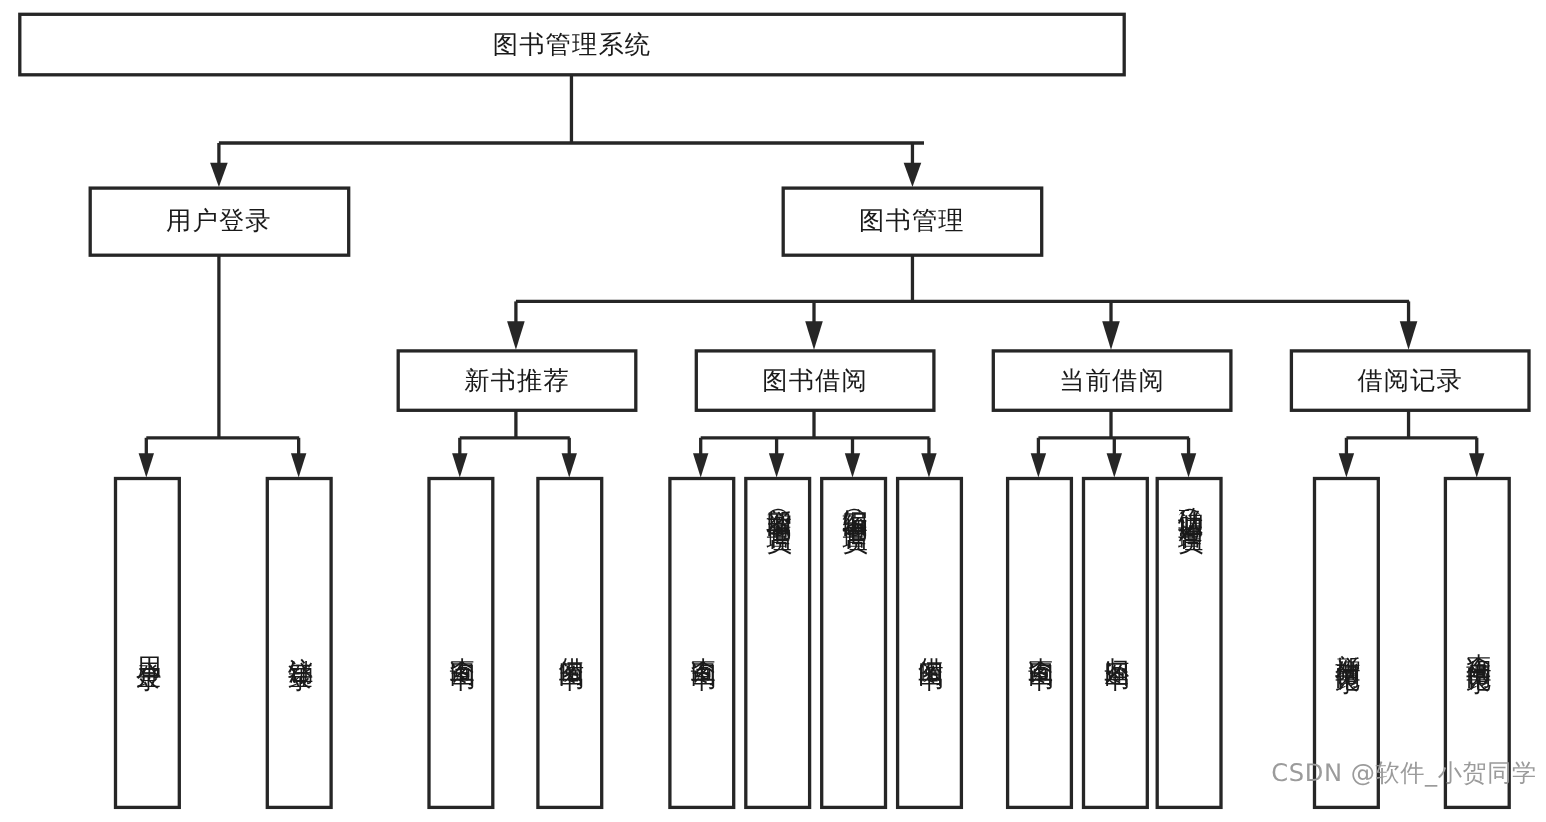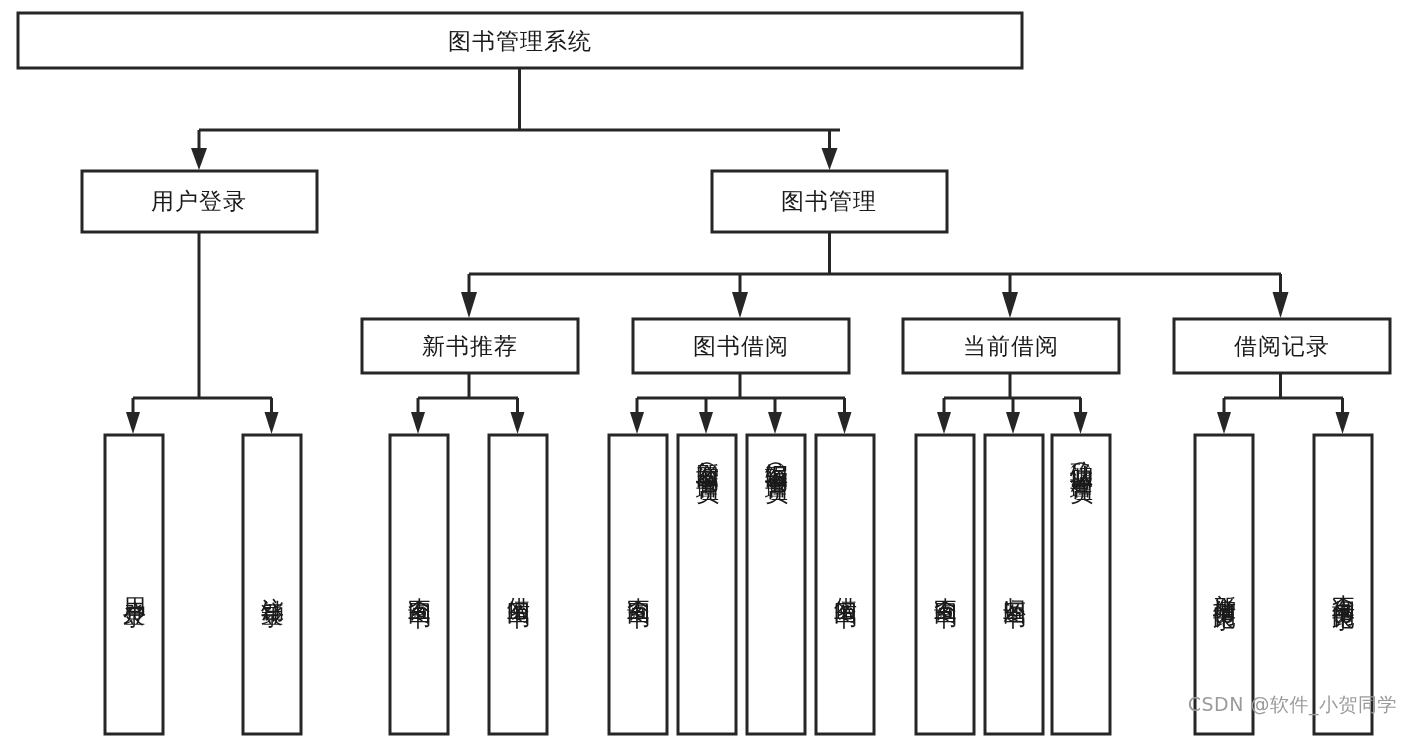--- a/index.html
+++ b/index.html
@@ -67,21 +67,21 @@
     color: #1a1a1a;
     letter-spacing: 3px;
     white-space: nowrap;
     text-align: center;
   }
   #watermark {
     position: absolute;
     right: 8px;
     bottom: 3px;
     font-family: "DejaVu Sans", "Liberation Sans", sans-serif;
-    font-size: 19px;
+    font-size: 22px;
     color: #9b9b9b;
     letter-spacing: 0.5px;
     user-select: none;
     white-space: nowrap;
   }
 </style>
 </head>
 <body>
 
 <div id="diagram-root">

